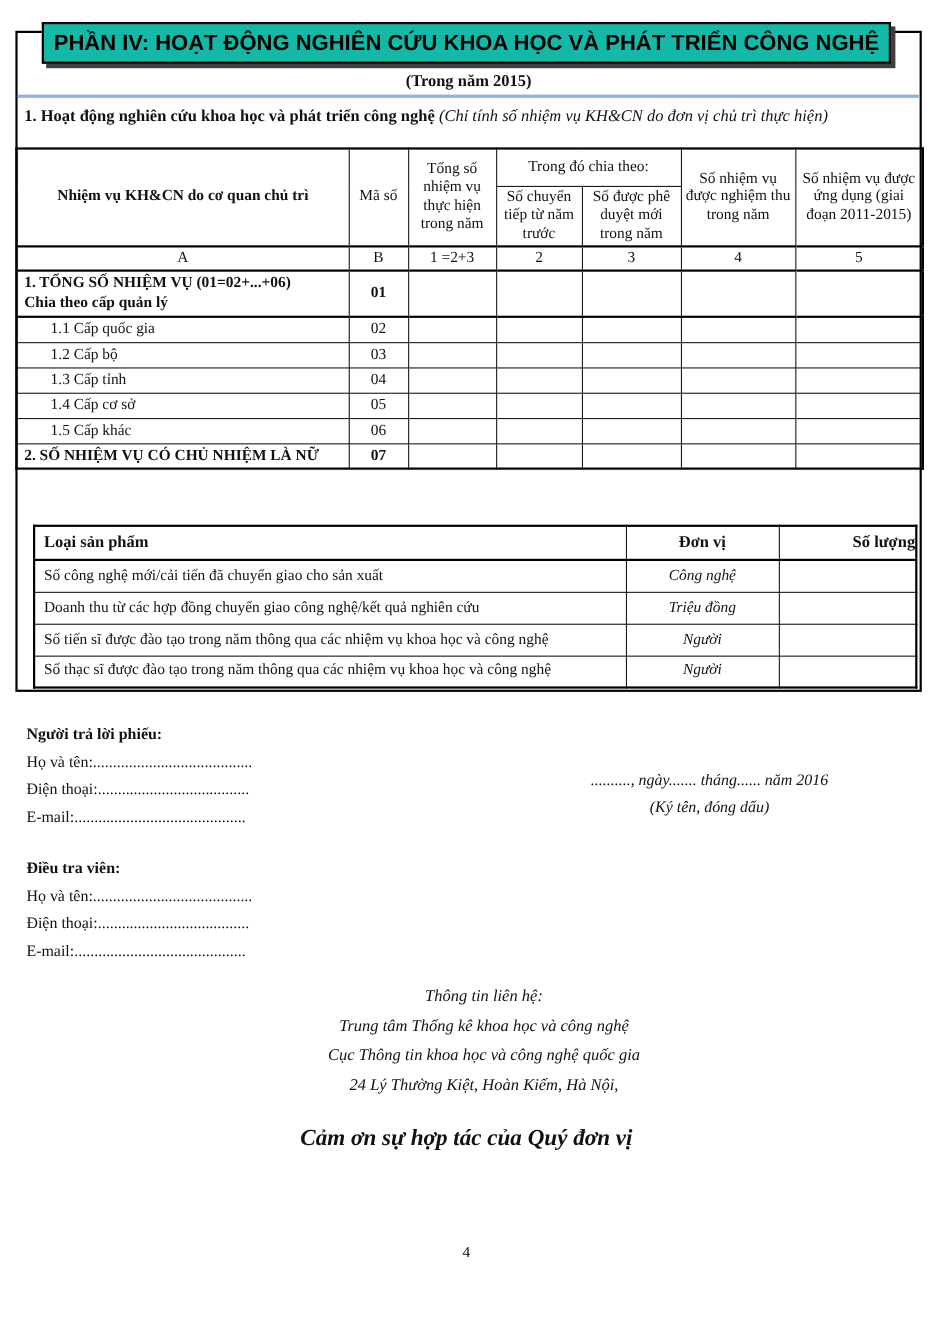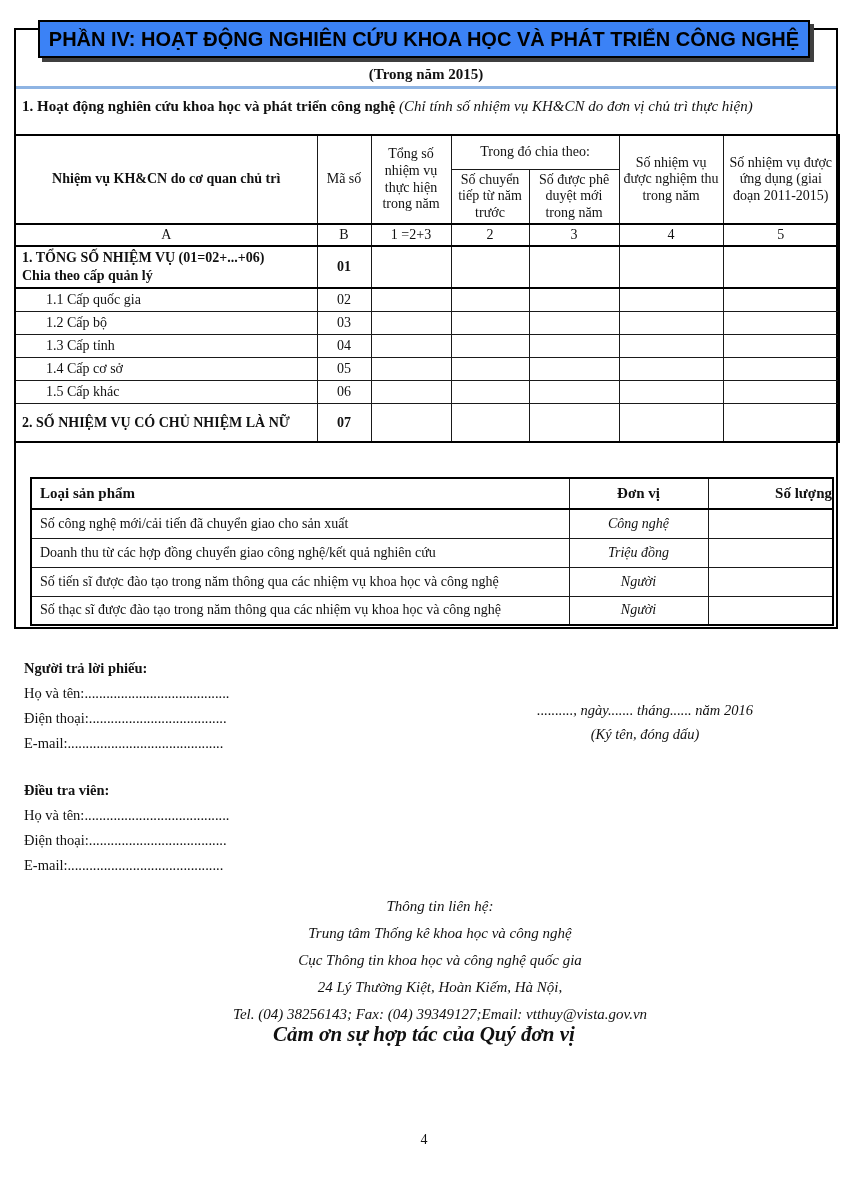--- a/index.html
+++ b/index.html
@@ -13,21 +13,21 @@
     overflow: hidden;
   }
   .frame {
     position: absolute; left: 14px; top: 28px;
     width: 824px; height: 601px;
     border: 2px solid #000;
   }
   .title-bar {
     position: absolute; left: 38px; top: 20px;
     width: 772px; height: 38px;
-    background: #3b82f6;
+    background: #14b8a6;
     border: 2px solid #000;
     box-shadow: 4px 4px 0 #3f3f3f;
     display: flex; align-items: center; justify-content: center;
     font-family: "Liberation Sans", sans-serif;
     font-weight: bold; font-size: 20px; color: #000;
     white-space: nowrap;
   }
   .subtitle {
     position: absolute; left: 14px; top: 66px; width: 824px;
     text-align: center; font-weight: bold; font-size: 15px;
@@ -53,21 +53,21 @@
   .t1 .hd td { text-align: center; line-height: 1.18; padding: 2px 3px; }
   .t1 tr.h1 { height: 34px; }
   .t1 tr.h2 { height: 46px; }
   .t1 tr.sub { height: 22px; }
   .t1 tr.sub td { text-align: center; border-top: 2px solid #000; border-bottom: 2px solid #000; padding: 0; }
   .t1 td.lbl { text-align: left; padding: 2px 4px 2px 6px; }
   .t1 td.lbl.ind { padding-left: 30px; }
   .t1 td.code { text-align: center; }
   .t1 tr.r0 { height: 36px; }
   .t1 tr.rn { height: 23px; }
-  .t1 tr.r6 { height: 39px; padding-left: 12px; }
+  .t1 tr.r6 { height: 23px; padding-left: 12px; }
   .t1 tr.boldrow td { font-weight: bold; }
   .t1 td.pre { white-space: pre-line; line-height: 1.3; }
   .t1 tr.r0 td { border-bottom: 2px solid #000; }
 
   .sec2-heading {
     position: absolute; left: 22px; top: 450px;
     font-size: 15px; font-weight: bold;
   }
   .t2 {
     position: absolute; left: 30px; top: 477px; width: 802px;
@@ -279,20 +279,19 @@
     <div>Họ và tên:........................................</div>
     <div>Điện thoại:......................................</div>
     <div>E-mail:...........................................</div>
   </div>
 
   <div class="footer">
     <div class="fl">Thông tin liên hệ:</div>
     <div class="fl">Trung tâm Thống kê khoa học và công nghệ</div>
     <div class="fl">Cục Thông tin khoa học và công nghệ quốc gia</div>
     <div class="fl">24 Lý Thường Kiệt, Hoàn Kiếm, Hà Nội,</div>
-    <div class="fl">Tel. (04) 38256143; Fax: (04) 39349127;Email: vtthuy@vista.gov.vn</div>
   </div>
 
   <div class="thanks">Cảm ơn sự hợp tác của Quý đơn vị</div>
 
   <div class="page-num">4</div>
 
 </div>
 
 </body></html>

